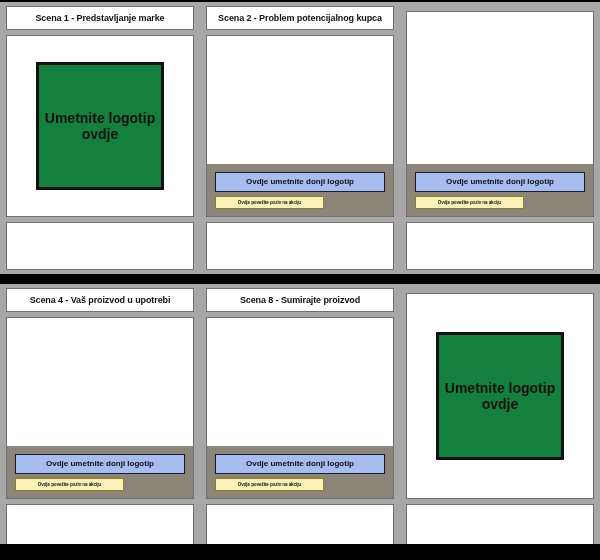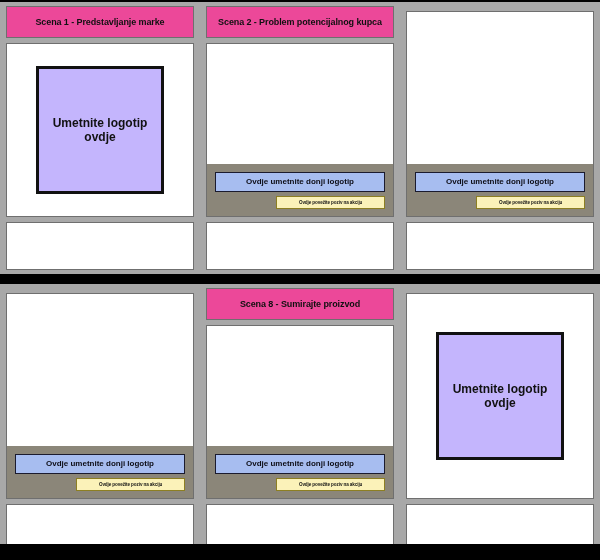--- a/index.html
+++ b/index.html
@@ -51,23 +51,23 @@
     width: 200px;
     height: 272px;
     box-sizing: border-box;
     padding: 4px 6px 4px 6px;
     background: #a8a8a8;
     display: flex;
     flex-direction: column;
   }
 
   .panel-title {
-    background: #ec4899;
+    background: #ffffff;
     border: 1px solid #6f6f6f;
-    height: 32px;
+    height: 24px;
     min-height: 24px;
     display: flex;
     align-items: center;
     justify-content: center;
     font-size: 9px;
     font-weight: bold;
     color: #101010;
     letter-spacing: -0.1px;
     white-space: nowrap;
     overflow: hidden;
@@ -95,39 +95,39 @@
     display: flex;
     align-items: center;
     justify-content: center;
   }
 
   
   .logo-square {
     width: 128px;
     height: 128px;
     border: 3px solid #111111;
-    background: #c4b5fd;
-    display: flex;
-    align-items: center;
-    justify-content: center;
-    font-size: 12px;
+    background: #15803d;
+    display: flex;
+    align-items: center;
+    justify-content: center;
+    font-size: 14px;
     font-weight: bold;
     color: #111111;
     box-sizing: border-box;
     text-align: center;
   }
 
   
   .lower-band {
     background: #8b8679;
     height: 52px;
     min-height: 52px;
     display: flex;
     flex-direction: column;
-    align-items: flex-end;
+    align-items: flex-start;
     justify-content: center;
     gap: 4px;
     padding: 0 8px;
     box-sizing: border-box;
   }
 
   .lower-logo-bar {
     width: 100%;
     height: 20px;
     background: #a7bdf0;
@@ -222,20 +222,21 @@
       <div class="panel-notes"></div>
     </div>
 
   </div>
 
   <div class="divider divider-mid"></div>
 
   <div class="row row-bottom">
 
     <div class="panel">
+      <div class="panel-title">Scena 4 - Vaš proizvod u upotrebi</div>
       <div class="panel-gap"></div>
       <div class="panel-stage">
         <div class="stage-canvas">
           
         </div>
         <div class="lower-band">
           <div class="lower-logo-bar">Ovdje umetnite donji logotip</div>
           <div class="cta-bar">Ovdje povežite poziv na akciju</div>
         </div>
       </div>

